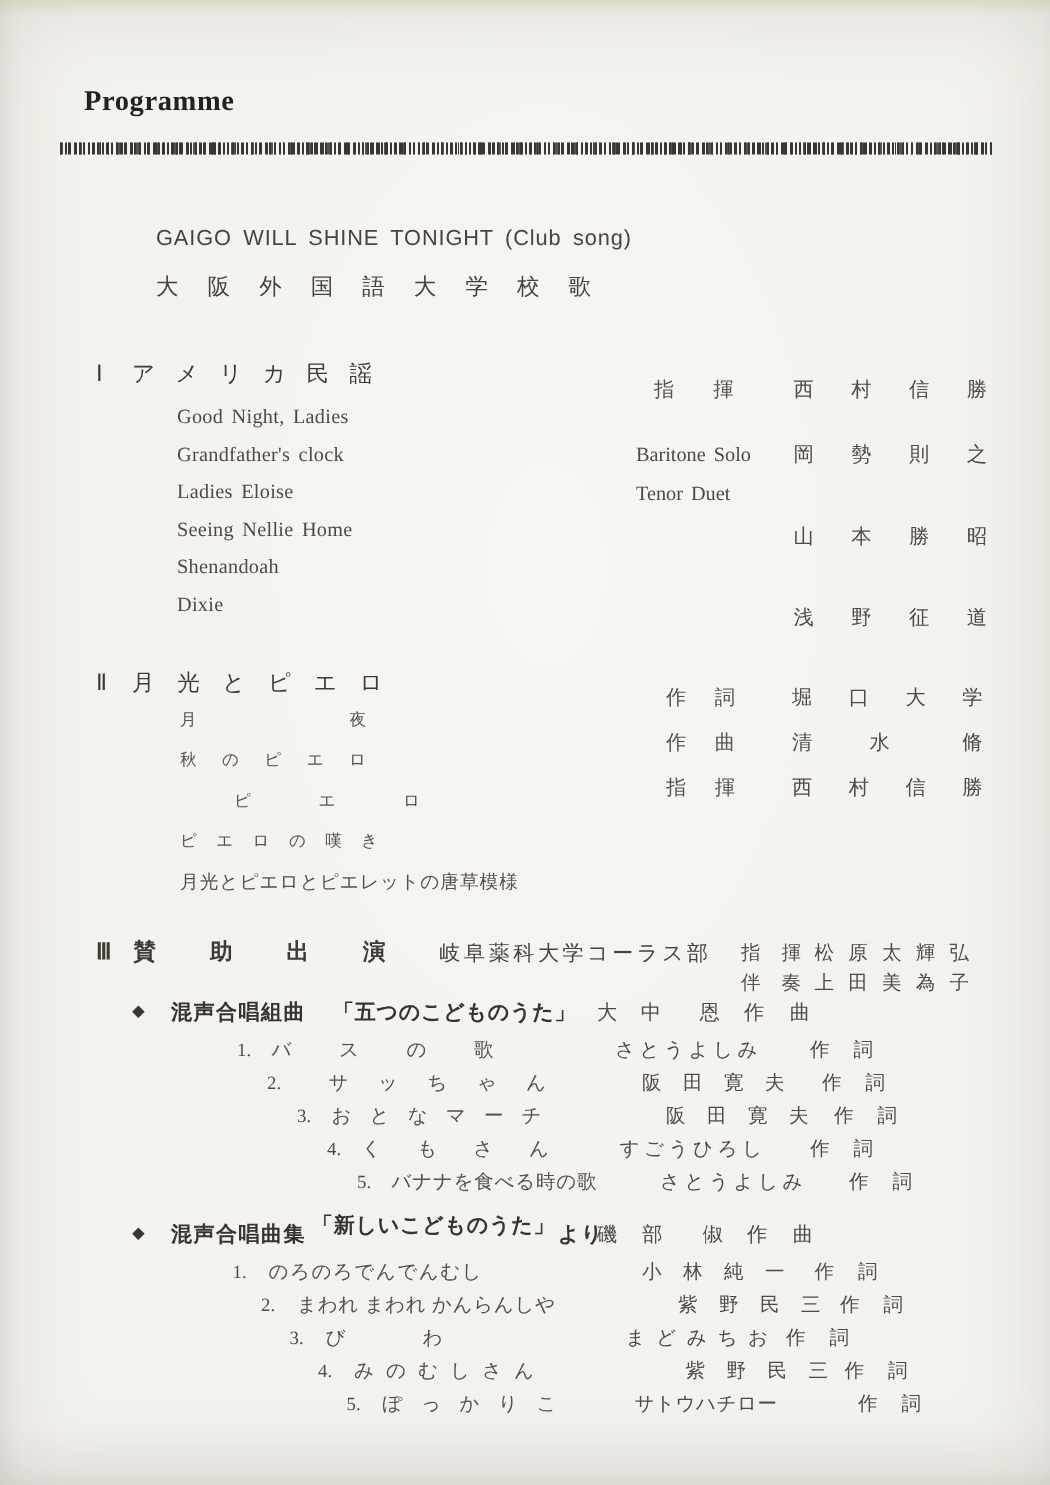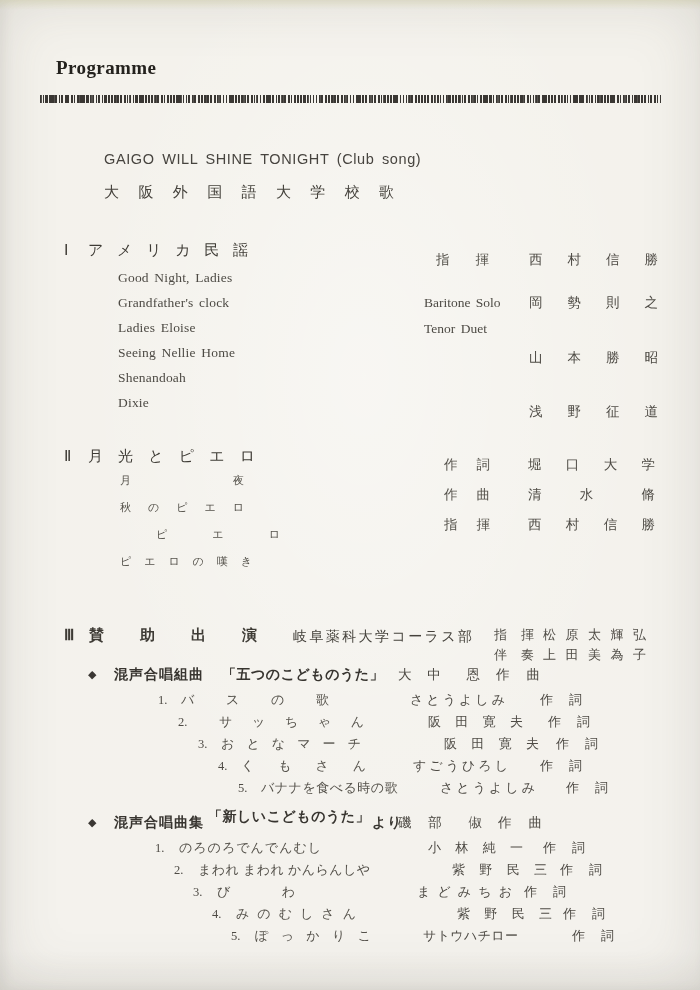--- a/index.html
+++ b/index.html
@@ -136,20 +136,21 @@
     <div>浅 野 征 道</div>
   </div>
 
   <div class="abs sec-num cjk n2">Ⅱ</div>
   <div class="abs sec-title cjk just t2">月 光 と ピ エ ロ</div>
 
   <div class="abs jp-song cjk just js0">月 夜</div>
   <div class="abs jp-song cjk just js1">秋 の ピ エ ロ</div>
   <div class="abs jp-song cjk just js2">ピ エ ロ</div>
   <div class="abs jp-song cjk just js3">ピ エ ロ の 嘆 き</div>
+  <div class="abs jp-song cjk js4">月光とピエロとピエレットの唐草模様</div>
 
   <div class="abs role cjk just c2-role">作 詞</div>
   <div class="abs name cjk just c2-name">堀 口 大 学</div>
   <div class="abs role cjk just c3-role">作 曲</div>
   <div class="abs name cjk just c3-name">清 水　脩</div>
   <div class="abs role cjk just c4-role">指 揮</div>
   <div class="abs name cjk just c4-name">西 村 信 勝</div>
 
   <div class="abs sec-num cjk n3">Ⅲ</div>
   <div class="abs sec-title cjk just t3">賛 助 出 演</div>

